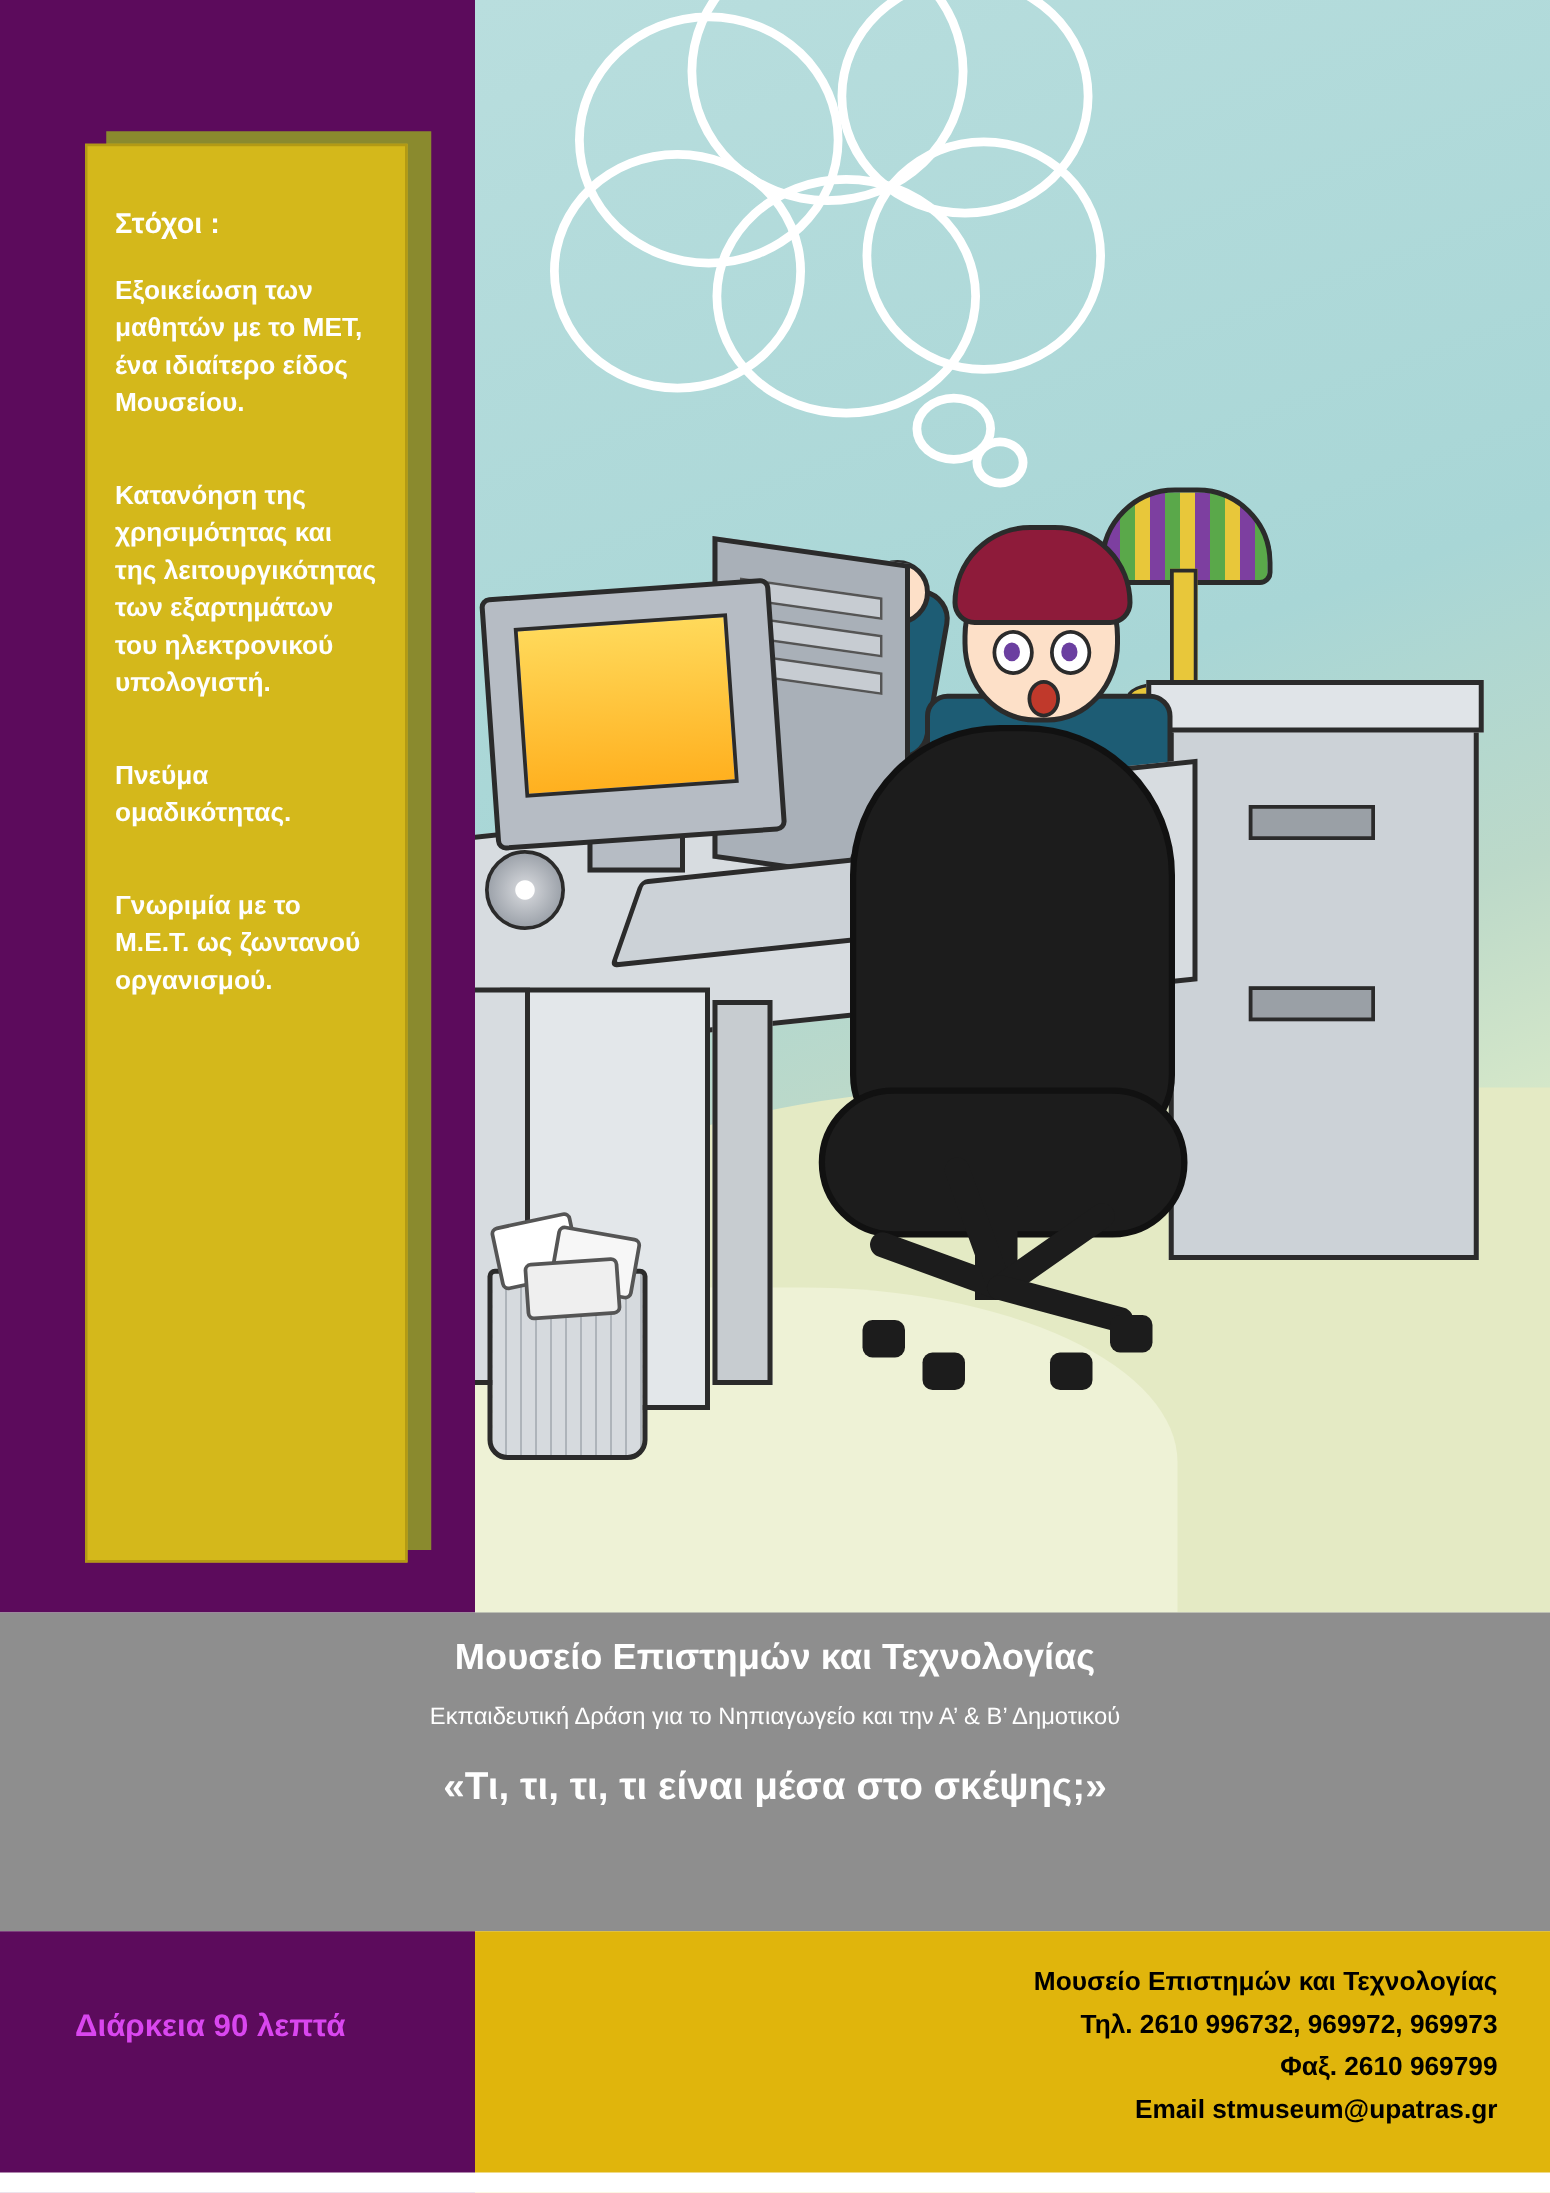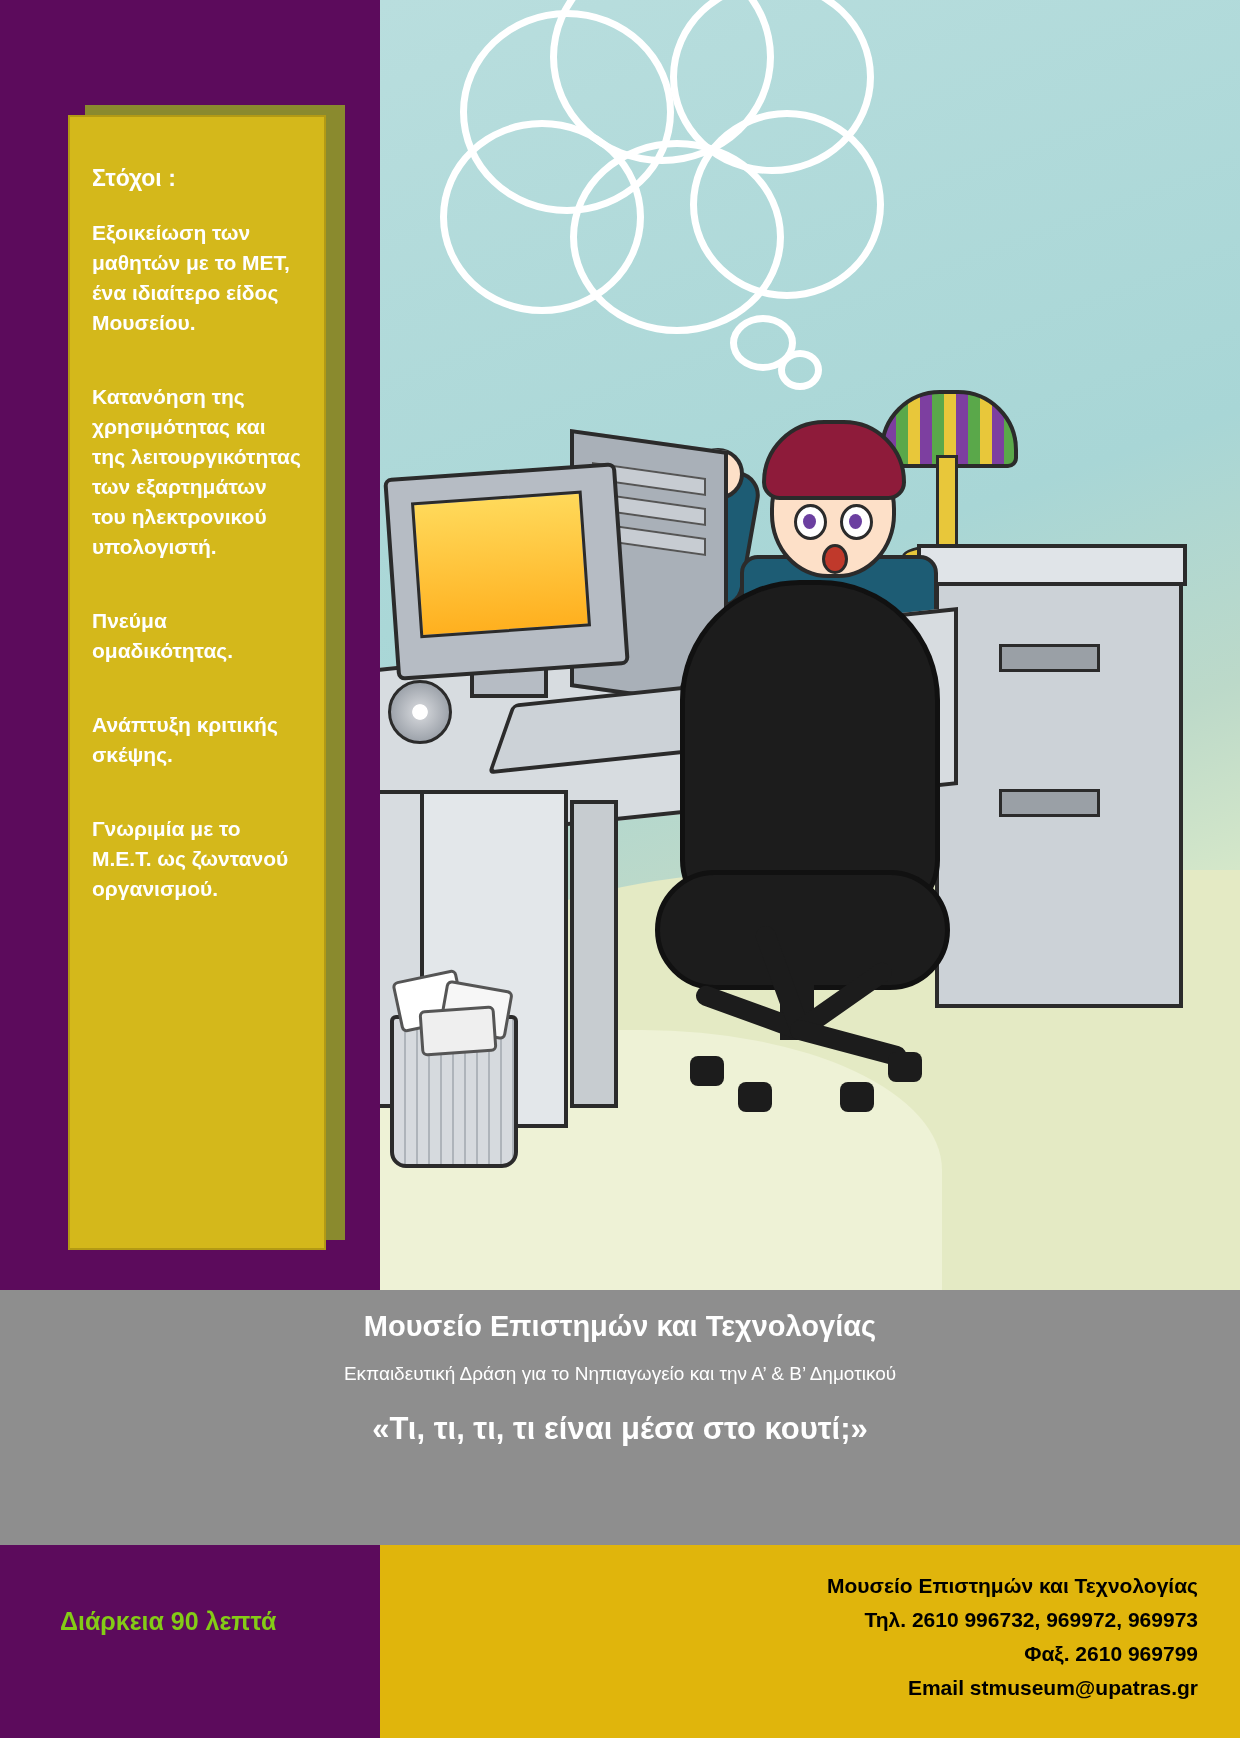--- a/index.html
+++ b/index.html
@@ -433,21 +433,21 @@
   .bottom {
     position: absolute;
     left: 0; top: 1545px;
     width: 1240px; height: 209px;
   }
   .bottom-purple {
     position: absolute;
     left: 0; top: 0;
     width: 380px; height: 209px;
     background: #5c0b5c;
-    color: #84cc16;
+    color: #d946ef;
   }
   .duration {
     position: absolute;
     left: 60px; top: 62px;
     font-size: 25px;
     font-weight: bold;
   }
   .bottom-yellow {
     position: absolute;
     left: 380px; top: 0;
@@ -556,31 +556,30 @@
       <div class="paper" style="left:62px;  top:985px; width:62px; height:44px; transform:rotate(10deg); background:#f7f7f7;"></div>
       <div class="paper" style="left:40px;  top:1008px; width:70px; height:40px; transform:rotate(-4deg); background:#efefef;"></div>
     </div>
 
     <div class="goal-shadow"></div>
     <div class="goal-box">
       <div class="goal-title">Στόχοι :</div>
       <div class="goal-item">Εξοικείωση των μαθητών με το ΜΕΤ, ένα ιδιαίτερο είδος Μουσείου.</div>
       <div class="goal-item">Κατανόηση  της χρησιμότητας και της λειτουργικότητας των εξαρτημάτων του ηλεκτρονικού υπολογιστή.</div>
       <div class="goal-item">Πνεύμα ομαδικότητας.</div>
-      <div class="goal-item">Ανάπτυξη κριτικής σκέψης.</div>
       <div class="goal-item">Γνωριμία με το Μ.Ε.Τ. ως ζωντανού οργανισμού.</div>
     </div>
   </div>
 
   <div class="grey-band">
     <div class="band-title">
       <div>Μουσείο Επιστημών και Τεχνολογίας</div>
     </div>
     <div class="band-sub">Εκπαιδευτική Δράση για το Νηπιαγωγείο και την Α’ &amp; Β’ Δημοτικού</div>
-    <div class="band-quote">«Τι, τι, τι, τι είναι μέσα στο κουτί;»</div>
+    <div class="band-quote">«Τι, τι, τι, τι είναι μέσα στο σκέψης;»</div>
   </div>
 
   <div class="bottom">
     <div class="bottom-purple">
       <div class="duration">Διάρκεια  90 λεπτά</div>
     </div>
     <div class="bottom-yellow">
       <div>Μουσείο Επιστημών και Τεχνολογίας</div>
       <div>Τηλ. 2610 996732, 969972, 969973</div>
       <div>Φαξ. 2610 969799</div>

